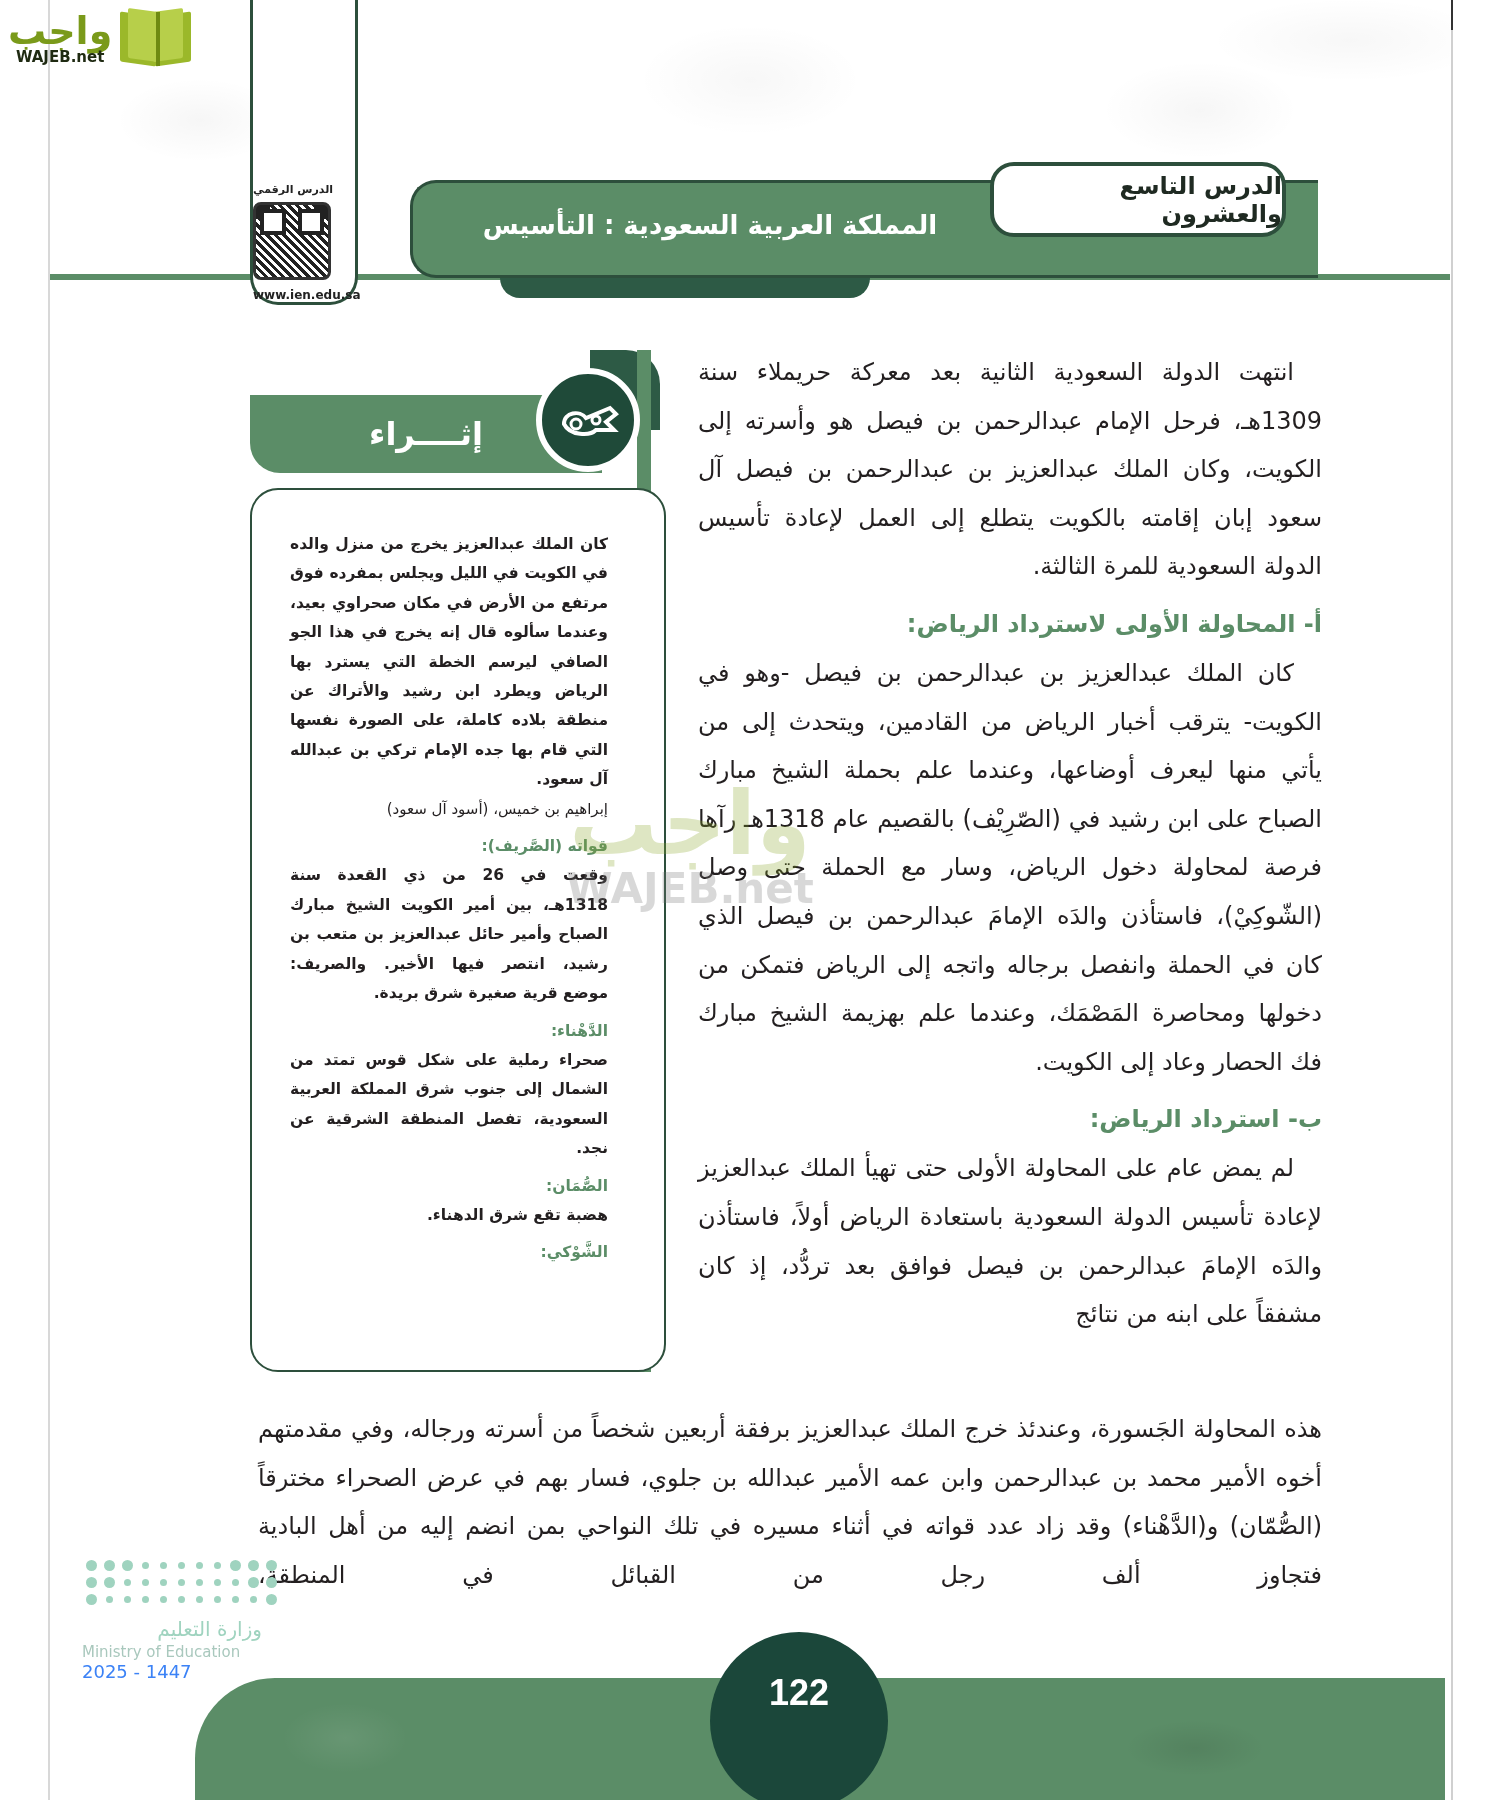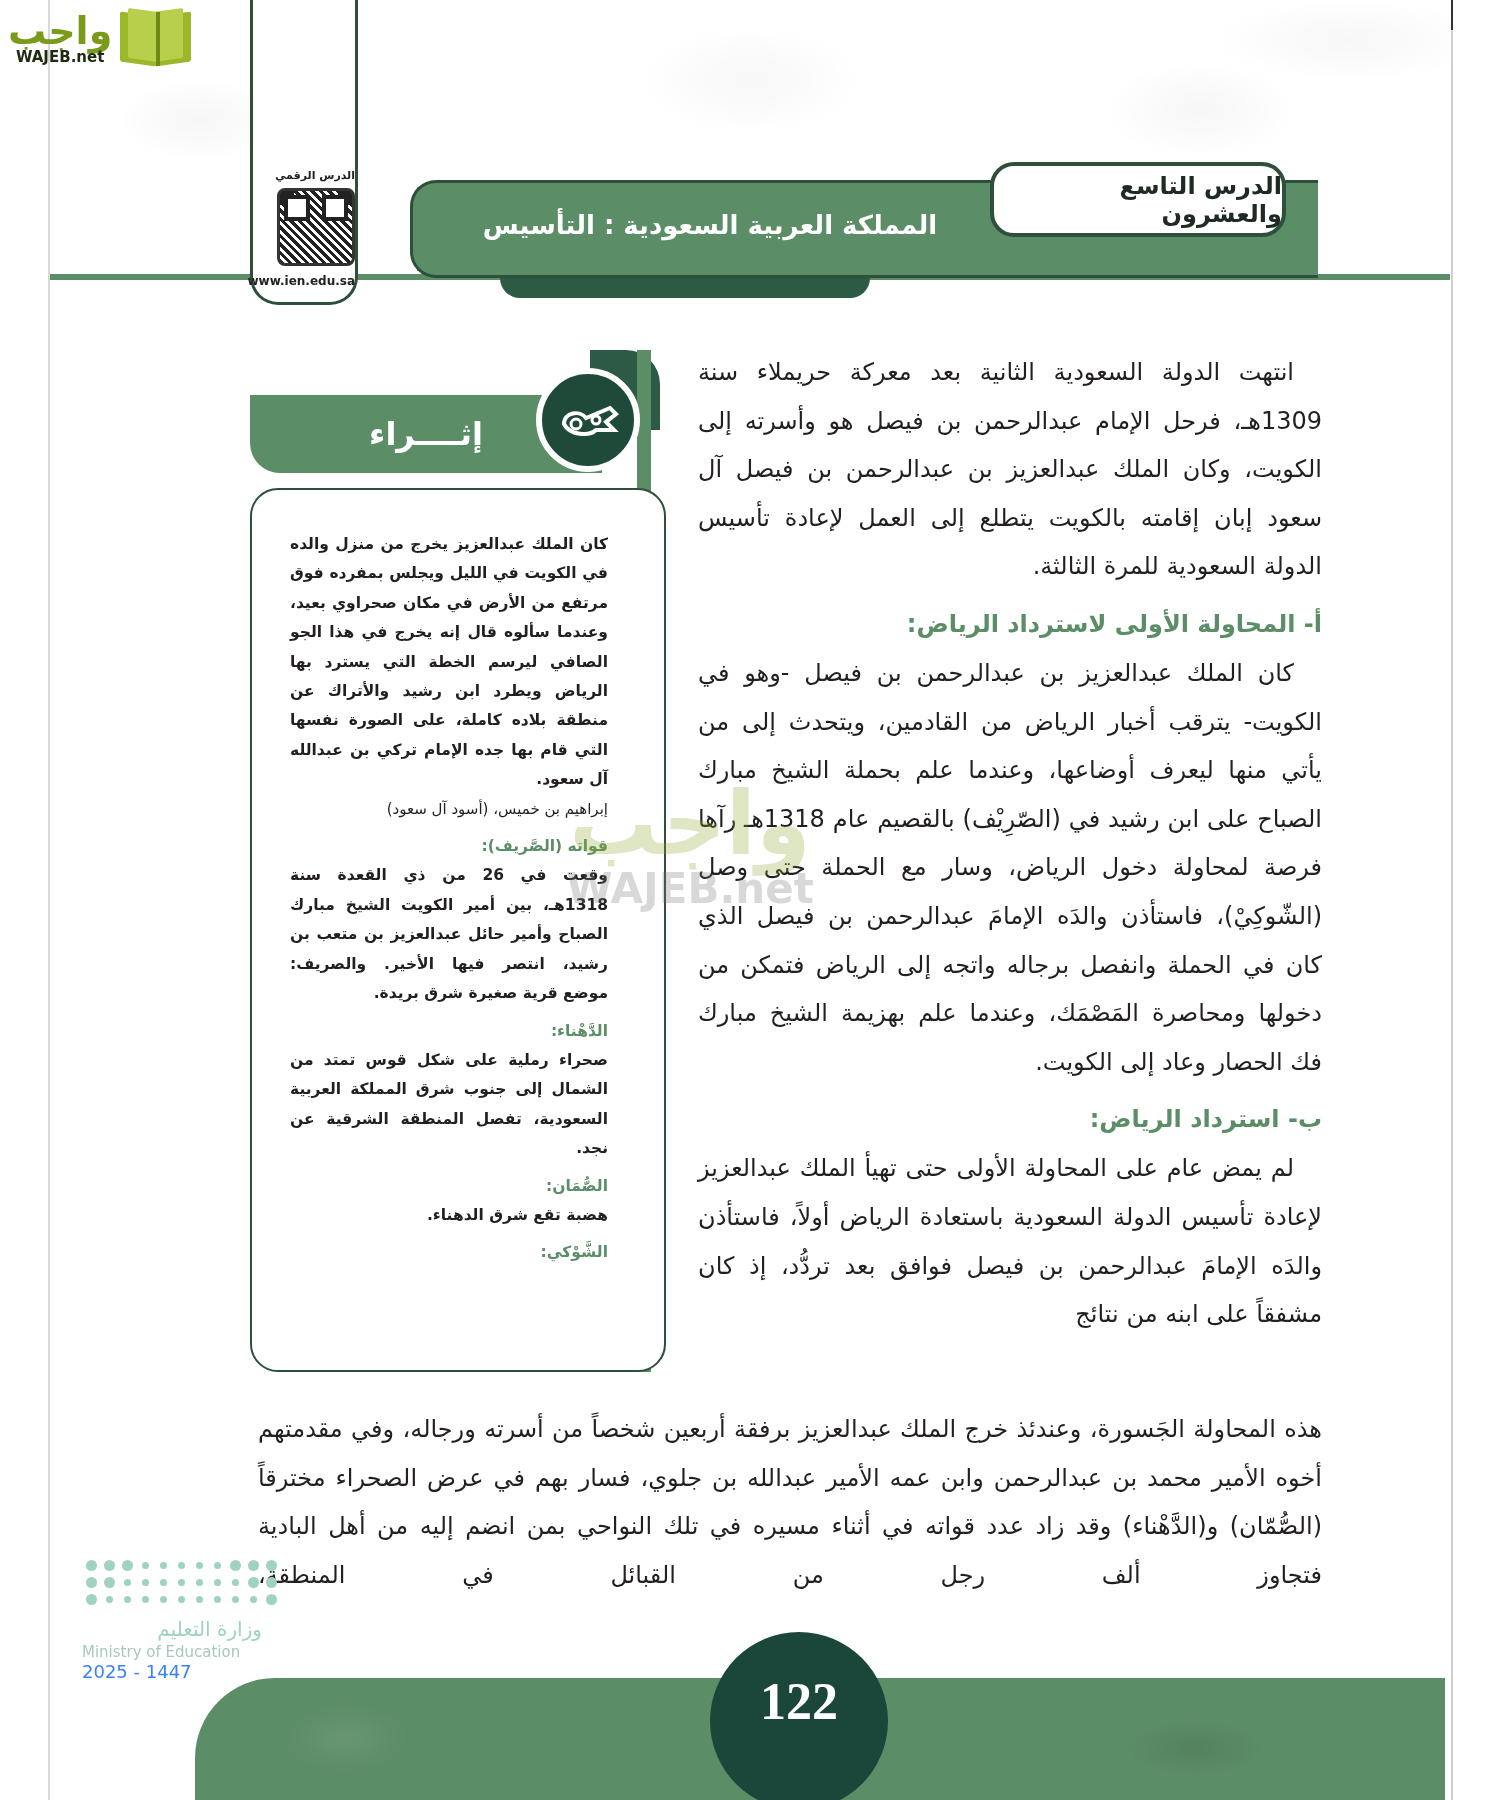--- a/index.html
+++ b/index.html
@@ -32,21 +32,21 @@
   .logo-book .pr { right:2px; background:#9bb82a; transform:skewY(-8deg); }
   .logo-book .pl2 { left:10px; width:30px; background:#b7cf4a; transform:skewY(8deg); bottom:6px; }
   .logo-book .pr2 { right:10px; width:30px; background:#b7cf4a; transform:skewY(-8deg); bottom:6px; }
   .logo-book .spine { position:absolute; left:38px; bottom:0; width:4px; height:54px; background:#6e8a12; }
 
   
   .header-rule { position:absolute; left:50px; top:274px; width:1400px; height:6px; background:#5b8d67; }
   .qr-card {
     position:absolute; left:250px; top:0; width:108px; height:305px;
     border:3px solid #2d4f3c; border-top:none; border-radius:0 0 28px 28px; background:#fff;
-    display:flex; flex-direction:column; align-items:flex-end; justify-content:flex-end; padding-bottom:14px; box-sizing:border-box;
+    display:flex; flex-direction:column; align-items:flex-start; justify-content:flex-end; box-sizing:border-box;
   }
   .qr-label { font-size:11px; color:#222; font-weight:bold; margin-bottom:6px; }
   .qr-code {
     width:78px; height:78px; border:3px solid #333; border-radius:8px; box-sizing:border-box;
     background:
       linear-gradient(90deg, #222 0 20%, transparent 20% 80%, #222 80%) 0 0/100% 20% no-repeat,
       repeating-linear-gradient(45deg, #222 0 3px, #fff 3px 6px),
       #fff;
     position:relative;
   }
@@ -144,21 +144,21 @@
   .footer-band::before {
     content:""; position:absolute; left:0; top:0; right:0; bottom:0;
     background:
       radial-gradient(ellipse 90px 50px at 150px 60px, rgba(255,255,255,0.08), transparent 70%),
       radial-gradient(ellipse 100px 40px at 1000px 70px, rgba(0,0,0,0.08), transparent 70%);
   }
   .page-circle {
     position:absolute; left:710px; top:1632px; width:178px; height:178px; border-radius:50%;
     background:#1b473a; display:flex; align-items:flex-start; justify-content:center;
   }
-  .page-num { color:#fff; font-size:52px; font-weight:bold; margin-top:40px; font-family:Liberation Serif, serif; }
+  .page-num { color:#fff; font-size:36px; font-weight:bold; margin-top:40px; font-family:Liberation Sans, sans-serif; }
 </style>
 </head>
 <body>
 
 <div class="bg-pattern"></div>
 <div class="frame-line-left"></div>
 <div class="frame-line-right"></div>
 <div class="frame-line-right-top"></div>
 
 <div class="logo">

